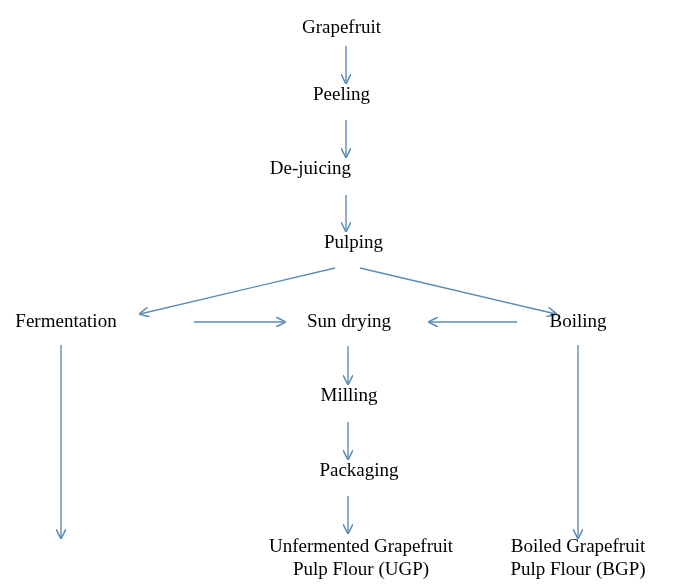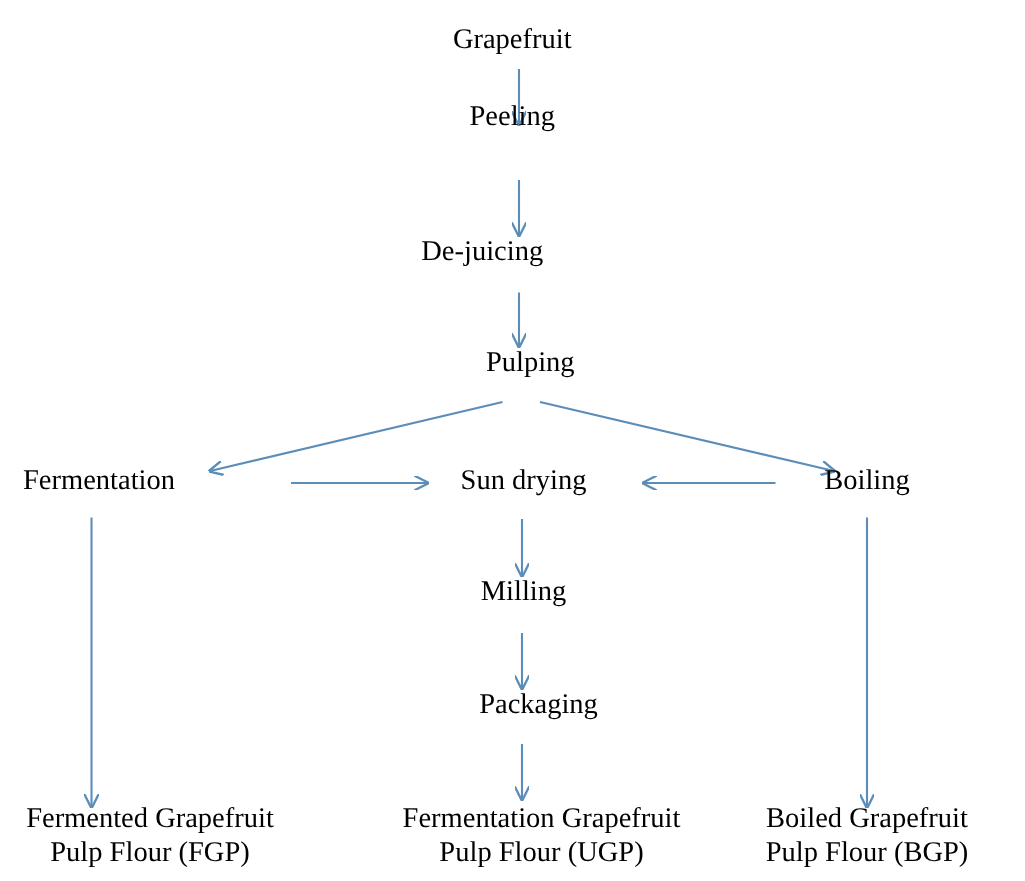--- a/index.html
+++ b/index.html
@@ -72,38 +72,36 @@
 
     <line x1="61" y1="345" x2="61" y2="538" stroke="#5b8db8" stroke-width="1.4" marker-end="url(#arrowhead)"></line>
 
     <line x1="348" y1="496" x2="348" y2="533" stroke="#5b8db8" stroke-width="1.4" marker-end="url(#arrowhead)"></line>
 
     <line x1="578" y1="345" x2="578" y2="538" stroke="#5b8db8" stroke-width="1.4" marker-end="url(#arrowhead)"></line>
   </svg>
 
   <div class="node" style="left:0; top:15px; width:683px;">Grapefruit</div>
 
-  <div class="node" style="left:0; top:66px; width:683px;">Peeling</div>
+  <div class="node" style="left:0; top:82px; width:683px;">Peeling</div>
 
-  <div class="node" style="left:16px; top:156px; width:611px;">De-juicing</div>
+  <div class="node" style="left:5px; top:156px; width:611px;">De-juicing</div>
 
   <div class="node" style="left:0; top:230px; width:683px;margin-left:12px;">Pulping</div>
 
   <div class="node" style="left:4px; top:309px; width:124px;">Fermentation</div>
 
   <div class="node" style="left:290px; top:309px; width:118px;">Sun drying</div>
 
   <div class="node" style="left:523px; top:309px; width:110px;font-family:Liberation Serif, serif;">Boiling</div>
 
   <div class="node" style="left:290px; top:383px; width:118px;">Milling</div>
 
   <div class="node" style="left:293px; top:458px; width:132px;">Packaging</div>
 
-  <div class="node multiline" style="left:0; top:534px; width:200px;">Fermented Grapefruit
-Pulp Flour (FGP)</div>
 
-  <div class="node multiline" style="left:246px; top:534px; width:230px;">Fermentation Grapefruit
+  <div class="node multiline" style="left:246px; top:534px; width:230px;">Unfermented Grapefruit
 Pulp Flour (UGP)</div>
 
   <div class="node multiline" style="left:488px; top:534px; width:180px;">Boiled Grapefruit
 Pulp Flour (BGP)</div>
 
 </div>
 
 </body></html>

